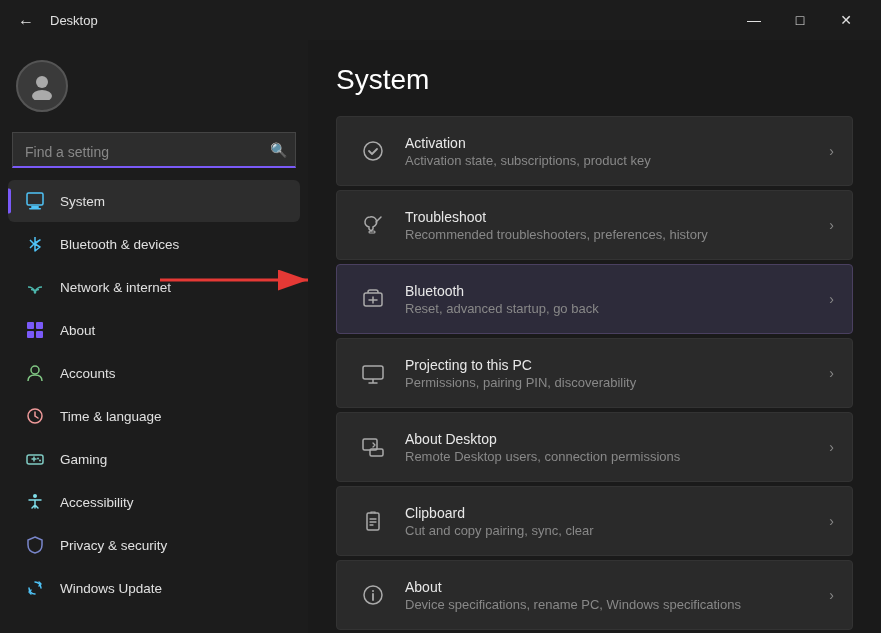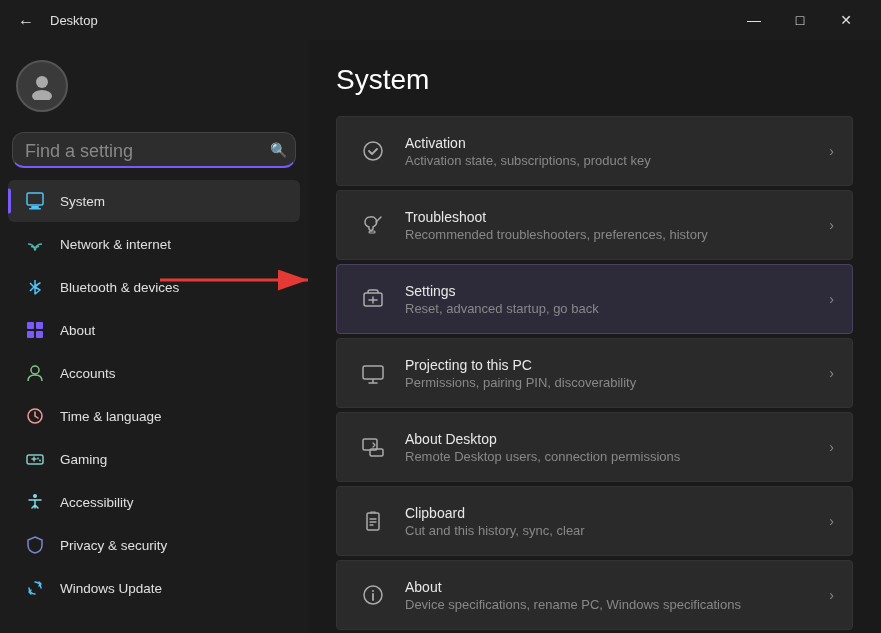--- a/index.html
+++ b/index.html
@@ -100,24 +100,24 @@
 
     .search-box {
       margin: 0 12px 12px 12px;
       position: relative;
     }
     .search-input {
       width: 100%;
       height: 36px;
       background: #2d2d2d;
       border: 1px solid #444;
-      border-radius: 12px;
+      border-radius: 0;
       padding: 4px 36px 0 12px;
       color: #e0e0e0;
-      font-size: 18px;
+      font-size: 14px;
       outline: none;
       border-bottom: 2px solid #7a5af8;
     }
     .search-input::placeholder { color: #888; }
     .search-icon-wrap {
       position: absolute;
       right: 8px;
       top: 50%;
       transform: translateY(-50%);
       color: #888;
@@ -277,41 +277,41 @@
               <rect x="1" y="1" width="16" height="12" rx="1.5" stroke="#4fc3f7" stroke-width="1.5" fill="none"></rect>
               <rect x="5" y="14" width="8" height="2" rx="1" fill="#4fc3f7"></rect>
               <rect x="3" y="16" width="12" height="1.5" rx="0.75" fill="#4fc3f7"></rect>
             </svg>
           </span>
     <span class="nav-label">System</span>
   </div>
         <div class="nav-item">
     <span class="nav-icon">
             <svg width="18" height="18" viewBox="0 0 18 18" fill="none">
+              <path d="M9 2v14l5-4-5-3 5-4-5 3" stroke="#4fc3f7" stroke-width="1.5" stroke-linejoin="round" fill="none"></path>
+              <path d="M4 5l5 5M4 13l5-5" stroke="#4fc3f7" stroke-width="1.5" fill="none"></path>
+            </svg>
+          </span>
+    <span class="nav-label">Bluetooth &amp; devices</span>
+  </div>
+        <div class="nav-item">
+    <span class="nav-icon">
+            <svg width="18" height="18" viewBox="0 0 18 18" fill="none">
               <path d="M9 14c.5-1.5 2-2.5 4-2.5" stroke="#4db6ac" stroke-width="1.5" fill="none"></path>
               <path d="M9 14c-.5-1.5-2-2.5-4-2.5" stroke="#4db6ac" stroke-width="1.5" fill="none"></path>
               <path d="M9 14c1-3 4-5 7-5" stroke="#4db6ac" stroke-width="1.5" fill="none"></path>
               <path d="M9 14c-1-3-4-5-7-5" stroke="#4db6ac" stroke-width="1.5" fill="none"></path>
               <circle cx="9" cy="14.5" r="1.2" fill="#4db6ac"></circle>
             </svg>
           </span>
     <span class="nav-label">Network &amp; internet</span>
   </div>
         <div class="nav-item">
     <span class="nav-icon">
             <svg width="18" height="18" viewBox="0 0 18 18" fill="none">
-              <path d="M9 2v14l5-4-5-3 5-4-5 3" stroke="#4fc3f7" stroke-width="1.5" stroke-linejoin="round" fill="none"></path>
-              <path d="M4 5l5 5M4 13l5-5" stroke="#4fc3f7" stroke-width="1.5" fill="none"></path>
-            </svg>
-          </span>
-    <span class="nav-label">Bluetooth &amp; devices</span>
-  </div>
-        <div class="nav-item">
-    <span class="nav-icon">
-            <svg width="18" height="18" viewBox="0 0 18 18" fill="none">
               <rect x="1" y="1" width="7" height="7" rx="1" fill="#7a5af8"></rect>
               <rect x="10" y="1" width="7" height="7" rx="1" fill="#7a5af8"></rect>
               <rect x="1" y="10" width="7" height="7" rx="1" fill="#7a5af8"></rect>
               <rect x="10" y="10" width="7" height="7" rx="1" fill="#7a5af8"></rect>
             </svg>
           </span>
     <span class="nav-label">About</span>
   </div>
         <div class="nav-item">
     <span class="nav-icon">
@@ -405,21 +405,21 @@
   </div>
         <div class="settings-card highlighted">
     <div class="card-icon">
             <svg width="22" height="22" viewBox="0 0 22 22" fill="none">
               <rect x="2" y="5" width="18" height="13" rx="2" stroke="#aaa" stroke-width="1.5" fill="none"></rect>
               <path d="M6 5V4a2 2 0 0 1 2-2h6a2 2 0 0 1 2 2v1" stroke="#aaa" stroke-width="1.5" fill="none"></path>
               <path d="M7 12h8M11 9v6" stroke="#aaa" stroke-width="1.5" stroke-linecap="round" fill="none"></path>
             </svg>
           </div>
     <div class="card-text">
-      <div class="card-title">Settings</div>
+      <div class="card-title">Bluetooth</div>
       <div class="card-subtitle">Reset, advanced startup, go back</div>
     </div>
     <span class="card-chevron">›</span>
   </div>
         <div class="settings-card">
     <div class="card-icon">
             <svg width="22" height="22" viewBox="0 0 22 22" fill="none">
               <rect x="1" y="4" width="20" height="13" rx="2" stroke="#aaa" stroke-width="1.5" fill="none"></rect>
               <line x1="11" y1="17" x2="11" y2="21" stroke="#aaa" stroke-width="1.5"></line>
               <line x1="7" y1="21" x2="15" y2="21" stroke="#aaa" stroke-width="1.5" stroke-linecap="round"></line>
@@ -450,21 +450,21 @@
             <svg width="22" height="22" viewBox="0 0 22 22" fill="none">
               <rect x="5" y="3" width="12" height="17" rx="1.5" stroke="#aaa" stroke-width="1.5" fill="none"></rect>
               <path d="M9 3V2h4v1" stroke="#aaa" stroke-width="1.2" stroke-linecap="round" fill="none"></path>
               <line x1="8" y1="9" x2="14" y2="9" stroke="#aaa" stroke-width="1.3" stroke-linecap="round"></line>
               <line x1="8" y1="12" x2="14" y2="12" stroke="#aaa" stroke-width="1.3" stroke-linecap="round"></line>
               <line x1="8" y1="15" x2="11" y2="15" stroke="#aaa" stroke-width="1.3" stroke-linecap="round"></line>
             </svg>
           </div>
     <div class="card-text">
       <div class="card-title">Clipboard</div>
-      <div class="card-subtitle">Cut and this history, sync, clear</div>
+      <div class="card-subtitle">Cut and copy pairing, sync, clear</div>
     </div>
     <span class="card-chevron">›</span>
   </div>
         <div class="settings-card">
     <div class="card-icon">
             <svg width="22" height="22" viewBox="0 0 22 22" fill="none">
               <circle cx="11" cy="11" r="9" stroke="#aaa" stroke-width="1.5" fill="none"></circle>
               <line x1="11" y1="10" x2="11" y2="16" stroke="#aaa" stroke-width="1.8" stroke-linecap="round"></line>
               <circle cx="11" cy="7" r="1" fill="#aaa"></circle>
             </svg>

